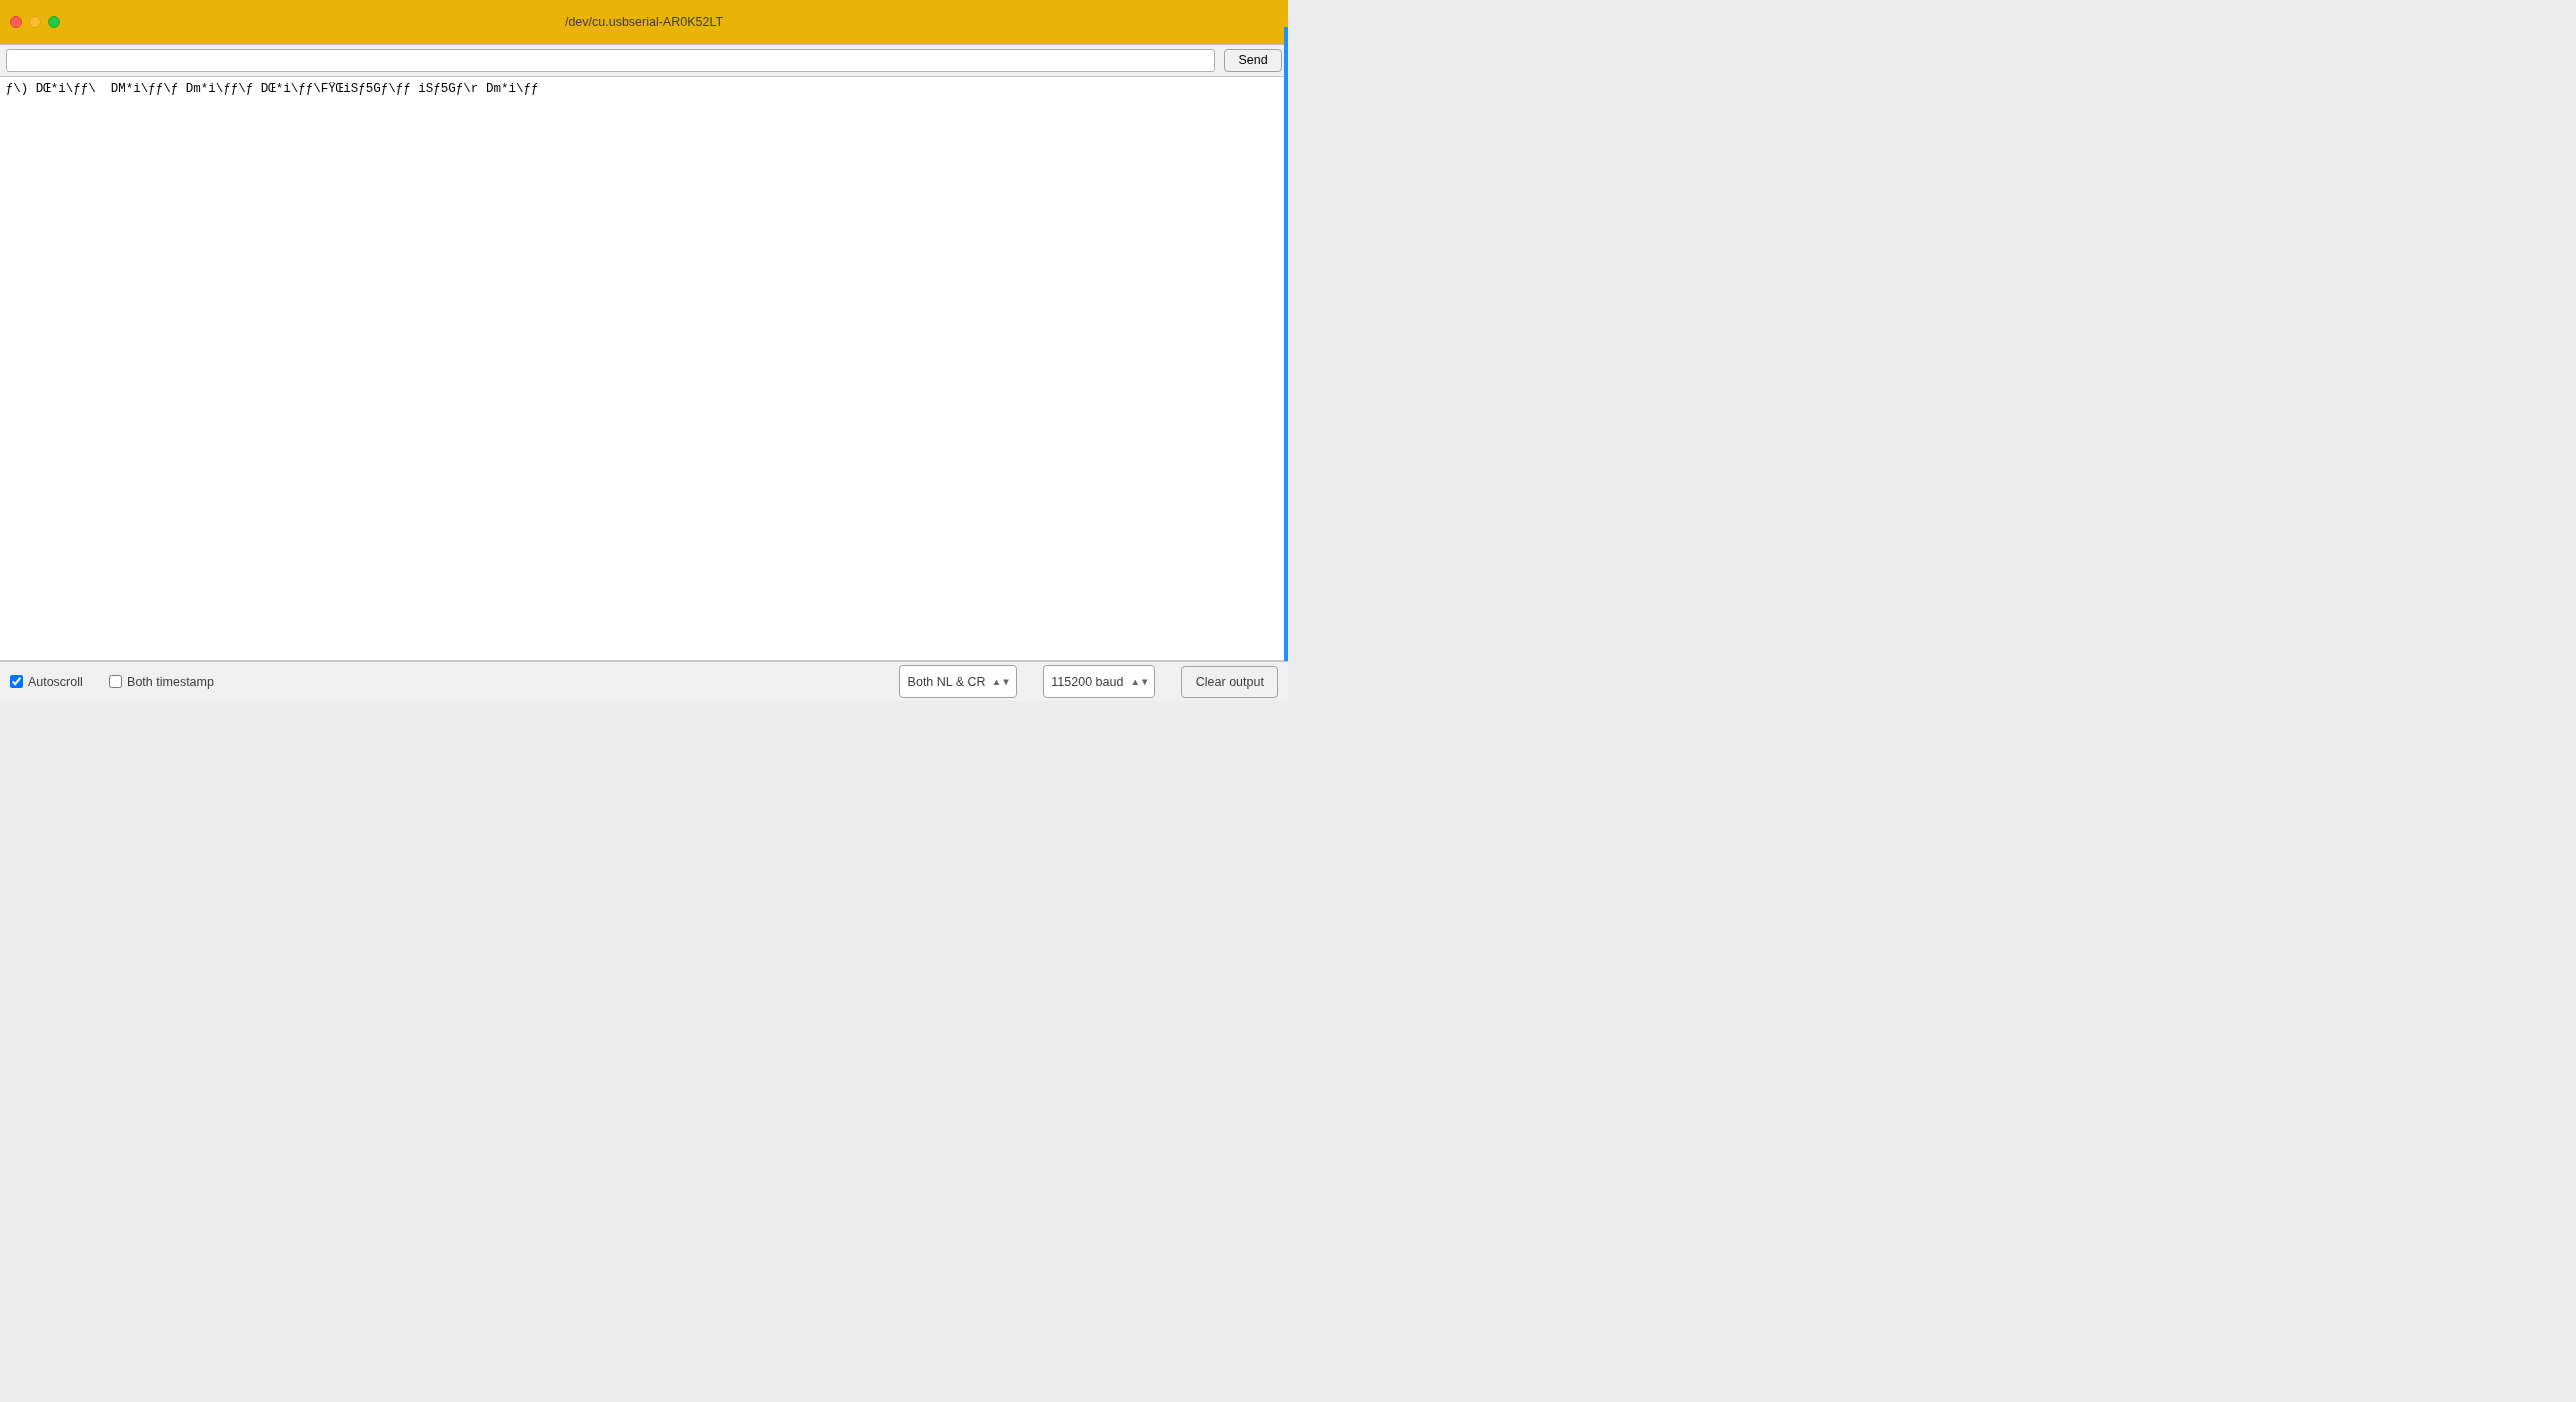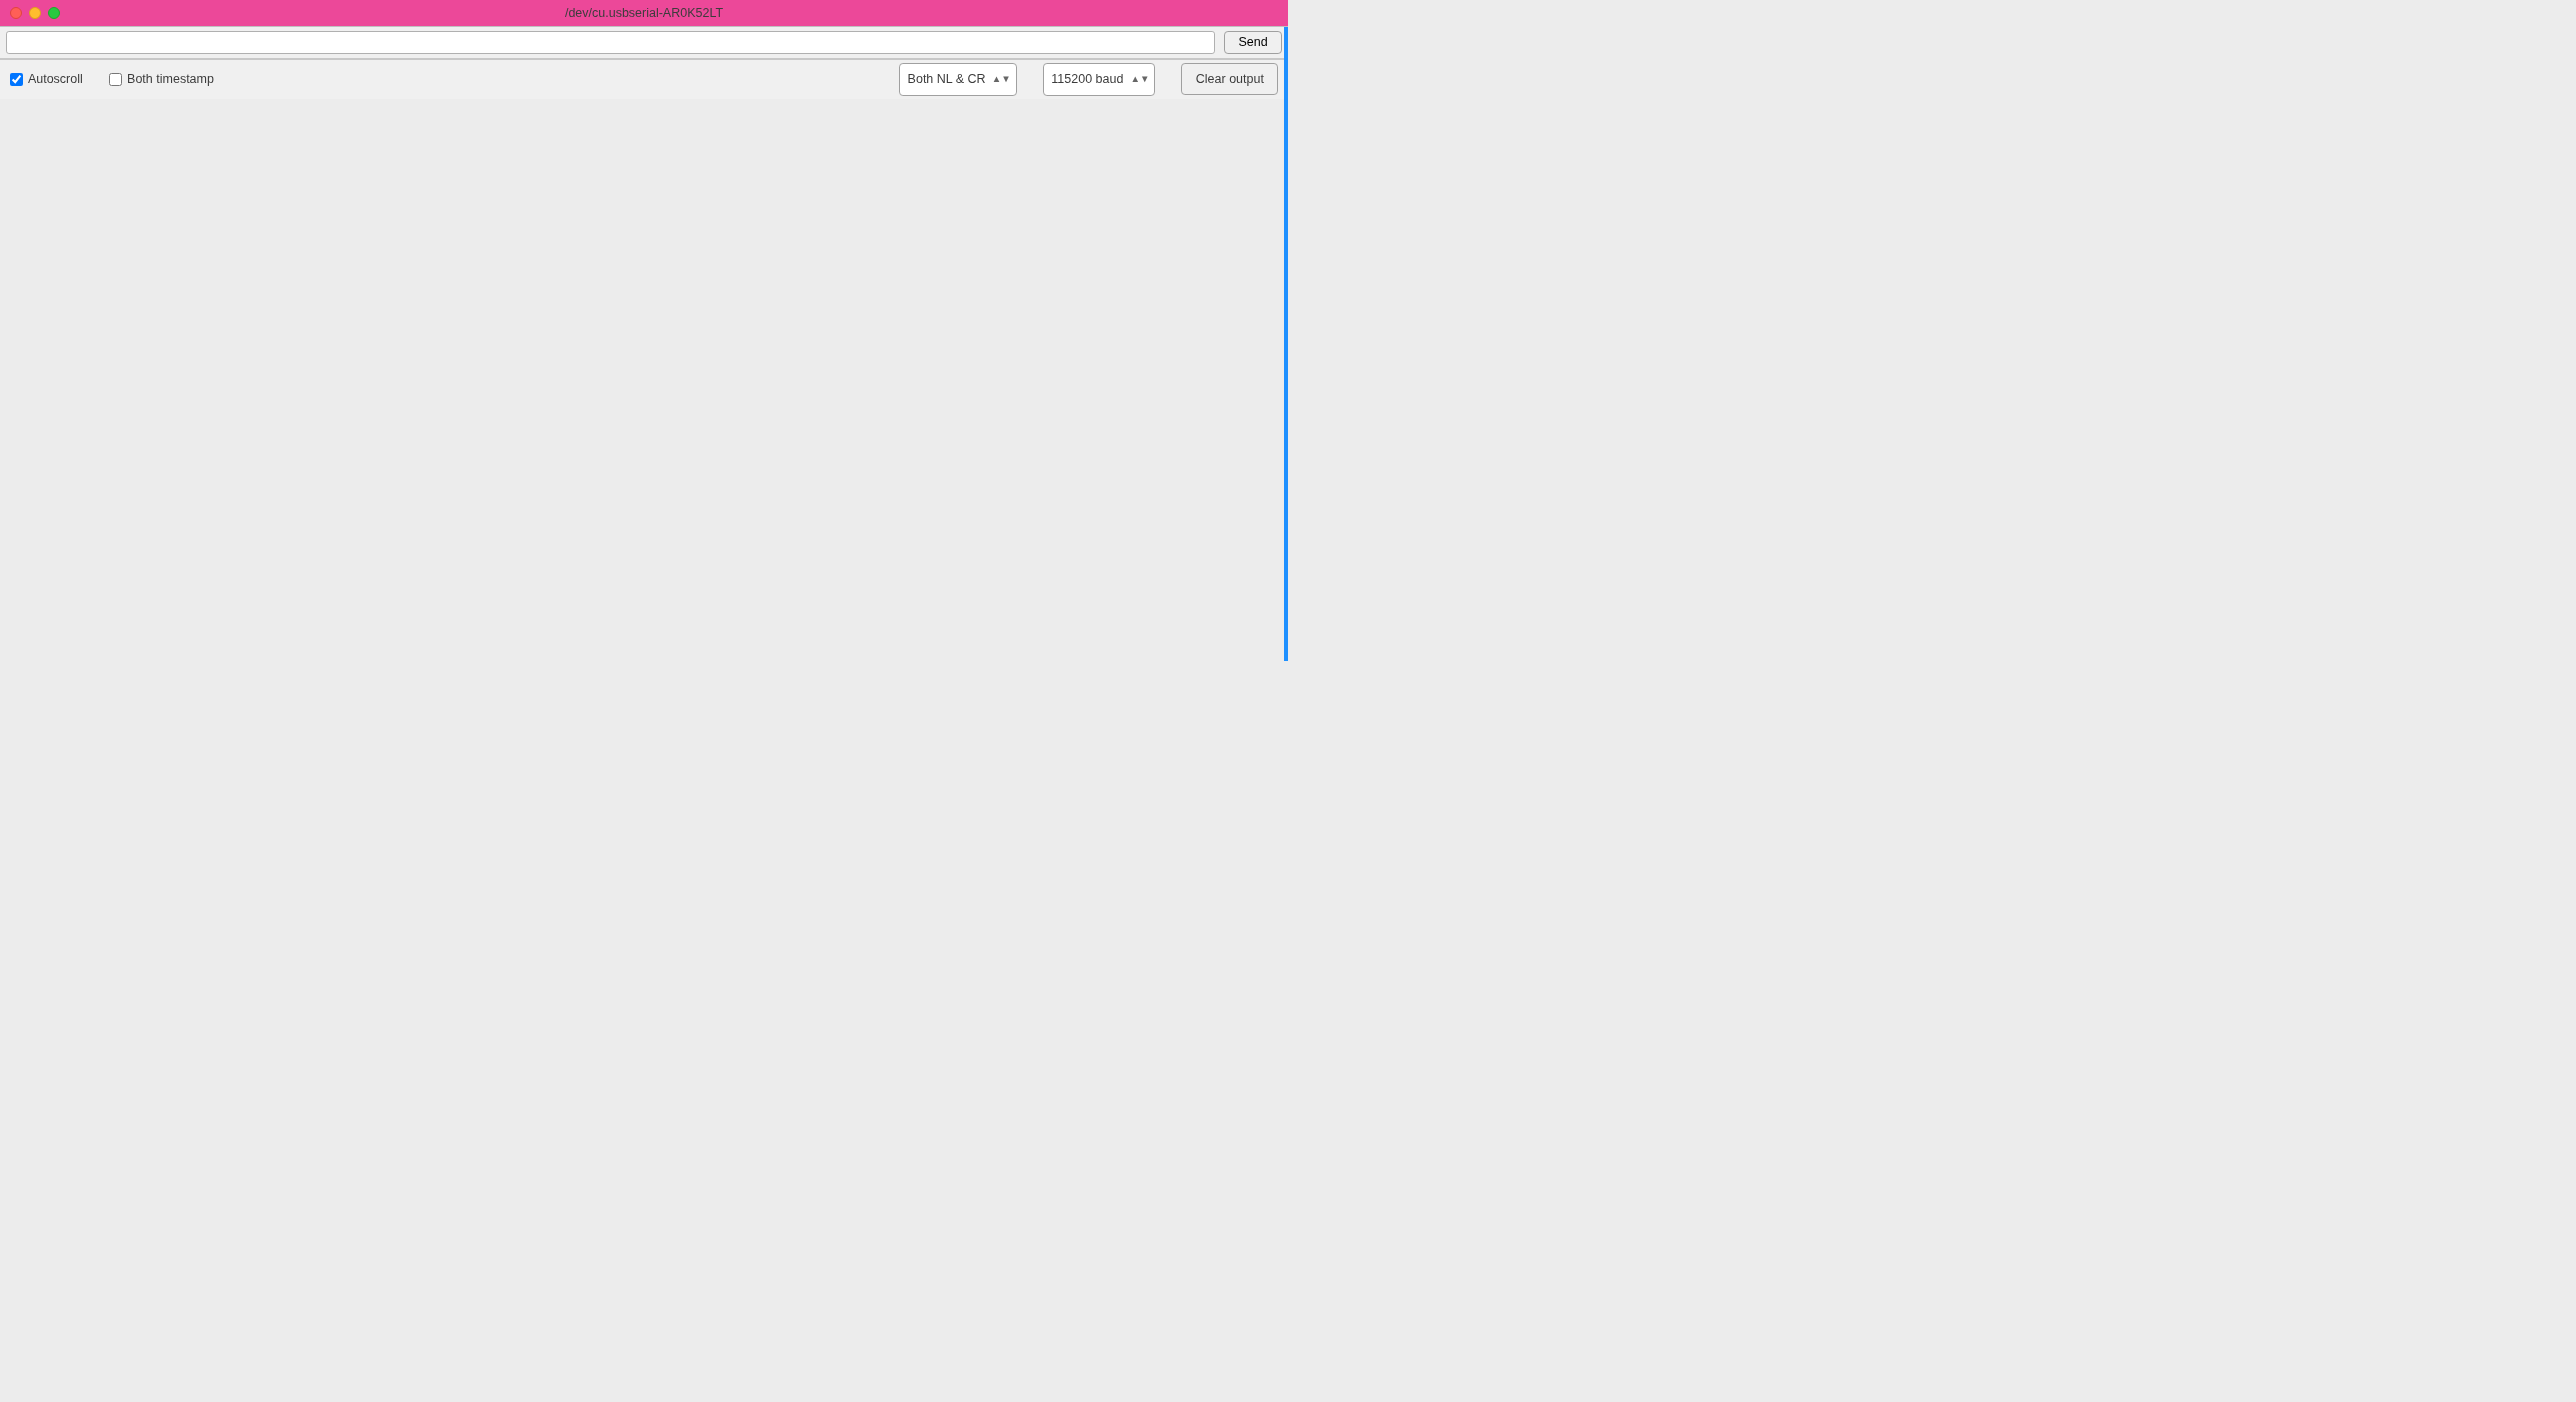--- a/index.html
+++ b/index.html
@@ -13,22 +13,22 @@
       background: #ececec;
       width: 1288px;
       height: 701px;
       overflow: hidden;
       display: flex;
       flex-direction: column;
     }
 
     
     .title-bar {
-      background: #ec4899;
-      height: 27px;
+      background: #eab308;
+      height: 45px;
       display: flex;
       align-items: center;
       justify-content: center;
       position: relative;
       border-bottom: 1px solid #c0c0c0;
       flex-shrink: 0;
     }
 
     .traffic-lights {
       position: absolute;
@@ -222,20 +222,23 @@
       <div class="traffic-light maximize"></div>
     </div>
     <span class="title-bar-text">/dev/cu.usbserial-AR0K52LT</span>
   </div>
 
   <div class="input-row">
     <input type="text" class="serial-input" placeholder="" style="">
     <button class="send-button">Send</button>
   </div>
 
+  <div class="serial-output">
+    <div class="serial-line">ƒ\) DŒ*i\ƒƒ\  DM*i\ƒƒ\ƒ Dm*i\ƒƒ\ƒ DŒ*i\ƒƒ\FŸŒiSƒ5Gƒ\ƒƒ iSƒ5Gƒ\r Dm*i\ƒƒ</div>
+  </div>
 
   <div class="right-accent"></div>
 
   <div class="bottom-bar">
     <label class="checkbox-label">
       <input type="checkbox" checked="" style="">
       <span>Autoscroll</span>
     </label>
 
     <label class="checkbox-label">

